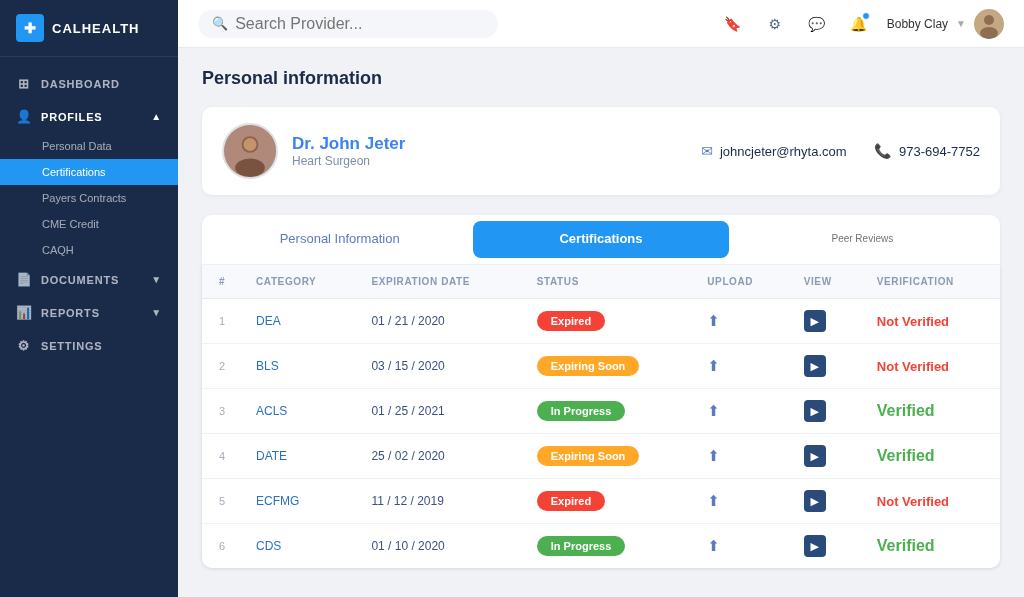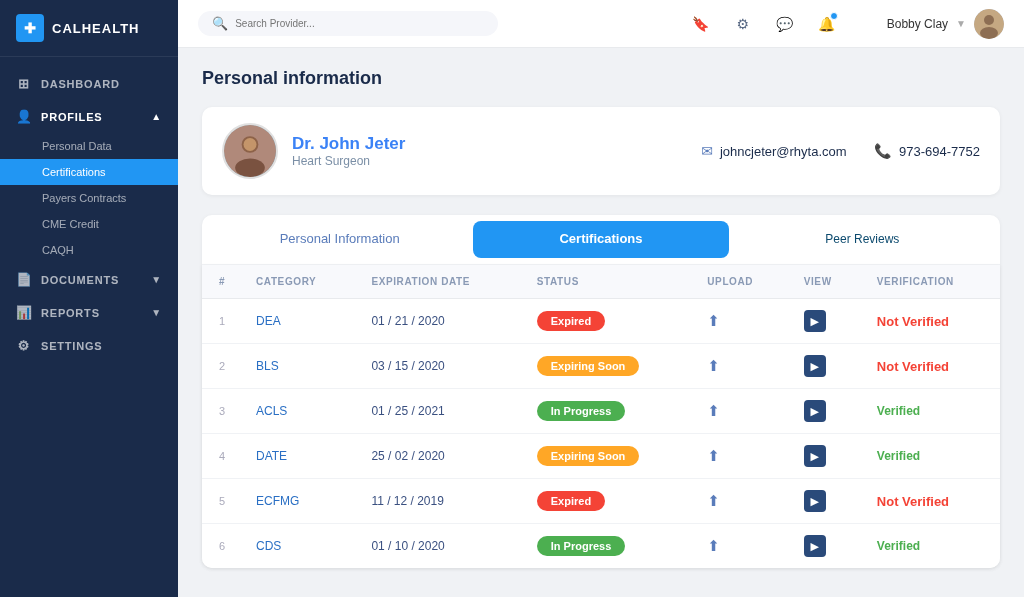--- a/index.html
+++ b/index.html
@@ -75,37 +75,37 @@
     .search-wrapper {
       display: flex; align-items: center;
       background: #f5f6fa;
       border-radius: 20px;
       padding: 5px 14px;
       flex: 1; max-width: 300px;
     }
     .search-icon-svg { color: #aaa; margin-right: 7px; font-size: 13px; }
     .search-input {
       border: none; background: transparent; outline: none;
-      font-size: 10px; color: #666; width: 100%;
+      font-size: 16px; color: #666; width: 100%;
     }
     .topbar-right {
       display: flex; align-items: center;
       margin-left: auto; gap: 14px;
     }
     .topbar-icon {
       width: 28px; height: 28px;
       display: flex; align-items: center; justify-content: center;
       color: #5a6a85; font-size: 14px; cursor: pointer; position: relative;
     }
     .notif-badge {
       position: absolute; top: 2px; right: 3px;
       width: 8px; height: 8px; background: #2196f3;
       border-radius: 50%; border: 1px solid #fff;
     }
-    .user-info { display: flex; align-items: center; gap: 8px; cursor: pointer; margin-left: 32px; }
+    .user-info { display: flex; align-items: center; gap: 8px; cursor: pointer; }
     .user-name { font-size: 12px; color: #333; font-weight: 500; }
     .user-avatar {
       width: 30px; height: 30px; border-radius: 50%;
       background: #c5cad5; overflow: hidden;
       display: flex; align-items: center; justify-content: center;
       font-size: 11px; color: #555;
     }
 
     
     .content {
@@ -221,21 +221,21 @@
     .view-btn {
       width: 22px; height: 22px;
       background: #2a4a7a;
       color: #fff;
       border-radius: 4px;
       display: inline-flex; align-items: center; justify-content: center;
       font-size: 11px; cursor: pointer;
     }
 
     
-    .verified { color: #4caf50; font-size: 12px; font-weight: 600; }
+    .verified { color: #4caf50; font-size: 16px; font-weight: 600; }
     .not-verified { color: #f44336; font-size: 13px; font-weight: 600; }
   </style>
 </head>
 <body>
 
 <div class="sidebar">
   <div class="sidebar-logo">
     <div class="logo-icon">✚</div>
     <span class="logo-text">CALHEALTH</span>
   </div>
@@ -335,21 +335,21 @@
           <span>973-694-7752</span>
         </div>
       </div>
     </div>
 
     <div style="background:#fff; border-radius:10px; box-shadow:0 1px 4px rgba(0,0,0,0.06);">
 
       <div style="display:flex; align-items:center; border-bottom:1px solid #f0f2f5; padding:0 10px;">
         <div class="tab" style="flex:1; text-align:center; padding:14px 10px; font-size:13px; color:#5a7cba; cursor:pointer; font-weight:500;">Personal Information</div>
         <div class="tab active" style="flex:1; text-align:center; padding:10px 10px; font-size:13px; color:#fff; cursor:pointer; font-weight:600; background:#2196f3; border-radius:8px; margin:6px;">Certifications</div>
-        <div class="tab" style="flex:1; text-align:center; padding:14px 10px; font-size:12px; color:#0c4a6e; cursor:pointer; font-weight:500;">Peer Reviews</div>
+        <div class="tab" style="flex:1; text-align:center; padding:14px 10px; font-size:10px; color:#737373; cursor:pointer; font-weight:500;">Peer Reviews</div>
       </div>
 
       <div class="table-container">
         <table class="cert-table">
           <thead>
             <tr>
               <th>#</th>
               <th>CATEGORY</th>
               <th>EXPIRATION DATE</th>
               <th>STATUS</th>

